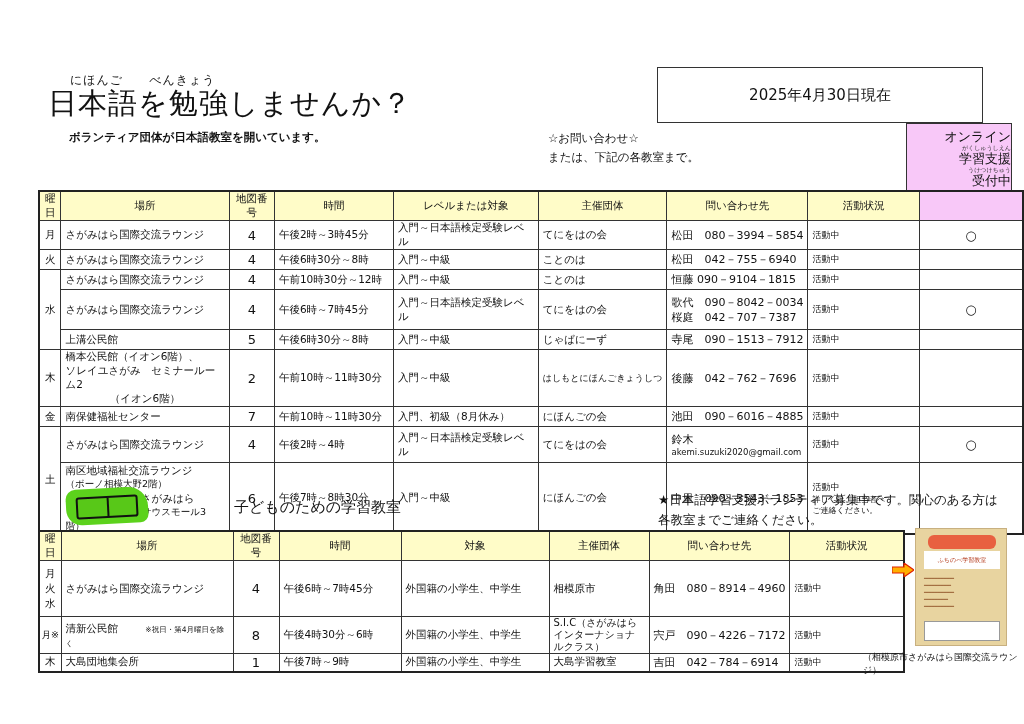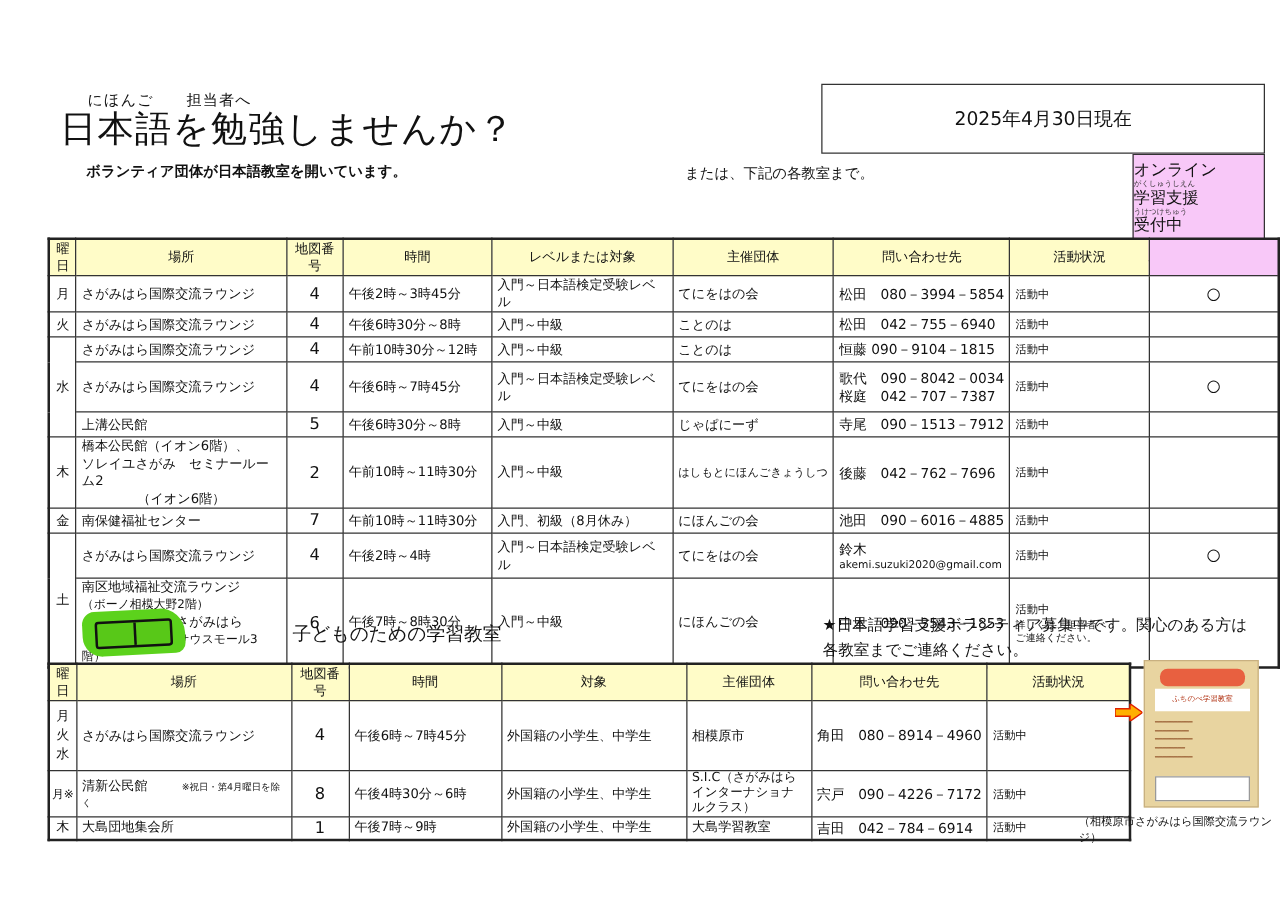--- a/index.html
+++ b/index.html
@@ -6,27 +6,27 @@
     body {
       width: 1024px; height: 724px; background: #ffffff; position: relative;
       font-family: "DejaVu Sans", "Liberation Sans", sans-serif; color: #111;
       overflow: hidden;
     }
     .abs { position: absolute; }
     .ruby-title { left: 70px; top: 72px; font-size: 12px; letter-spacing: 1px; }
     .title { left: 48px; top: 84px; font-size: 29px; letter-spacing: 1px; font-weight: normal; }
     .intro { left: 40px; top: 128px; font-size: 11.5px; font-weight: bold; line-height: 19px; margin-left: 29px; }
     .date-box {
-      left: 657px; top: 67px; width: 355px; height: 56px; border: 1px solid #333;
+      left: 657px; top: 67px; width: 326px; height: 56px; border: 1px solid #333;
       display: flex; align-items: center; justify-content: center; font-size: 15px;
     }
     .contact { left: 548px; top: 129px; font-size: 11.5px; line-height: 19px; }
     .online-box {
       left: 906px; top: 123px; width: 106px; height: 86px; background: #f8c8f8;
-      border: 1px solid #333; text-align: left; font-size: 12px; line-height: 15px; padding-top: 5px;
+      border: 1px solid #333; text-align: right; font-size: 12px; line-height: 15px; padding-top: 5px;
     }
     .online-box .big { font-size: 13px; }
     .online-box .ruby { font-size: 6px; line-height: 7px; color: #333; }
     table { border-collapse: collapse; position: absolute; font-size: 10.5px; }
     td, th { border: 1px solid #333; padding: 0 4px; vertical-align: middle; }
     th { background: #fffcc8; font-weight: normal; height: 18px; font-size: 10.5px; }
     .center { text-align: center; }
     .num { text-align: center; font-size: 13px; }
     .status { text-align: left; font-size: 9px; }
     .status small { display: block; font-size: 8px; line-height: 11px; }
@@ -54,29 +54,30 @@
     .flyer-head { position: absolute; left: 12px; top: 6px; width: 68px; height: 14px; background: #e86040; border-radius: 6px; }
     .flyer-title { position: absolute; left: 8px; top: 22px; width: 76px; height: 18px; background: #fff; font-size: 6px; text-align: center; line-height: 18px; color: #b03010; }
     .flyer-lines { position: absolute; left: 8px; top: 46px; width: 76px; font-size: 5px; line-height: 7px; color: #8a4a20; }
     .flyer-table { position: absolute; left: 8px; top: 92px; width: 76px; height: 20px; background: #fff; border: 1px solid #999; }
     .arrow { left: 892px; top: 563px; width: 22px; height: 14px; }
     .footnote { left: 863px; top: 651px; font-size: 9px; }
   </style>
 </head>
 <body>
 
-<div class="abs ruby-title">にほんご　　担当者へ</div>
+<div class="abs ruby-title">にほんご　　べんきょう</div>
 <h1 class="abs title">日本語を勉強しませんか？</h1>
 <div class="abs intro">
   <div>ボランティア団体が日本語教室を開いています。</div>
 </div>
 
 <div class="abs date-box">2025年4月30日現在</div>
 
 <div class="abs contact">
+  <div>☆お問い合わせ☆</div>
   <div>または、下記の各教室まで。</div>
 </div>
 
 <div class="abs online-box">
   <div class="big">オンライン</div>
   <div class="ruby">がくしゅうしえん</div>
   <div class="big">学習支援</div>
   <div class="ruby">うけつけちゅう</div>
   <div class="big">受付中</div>
   <div>↓</div>

